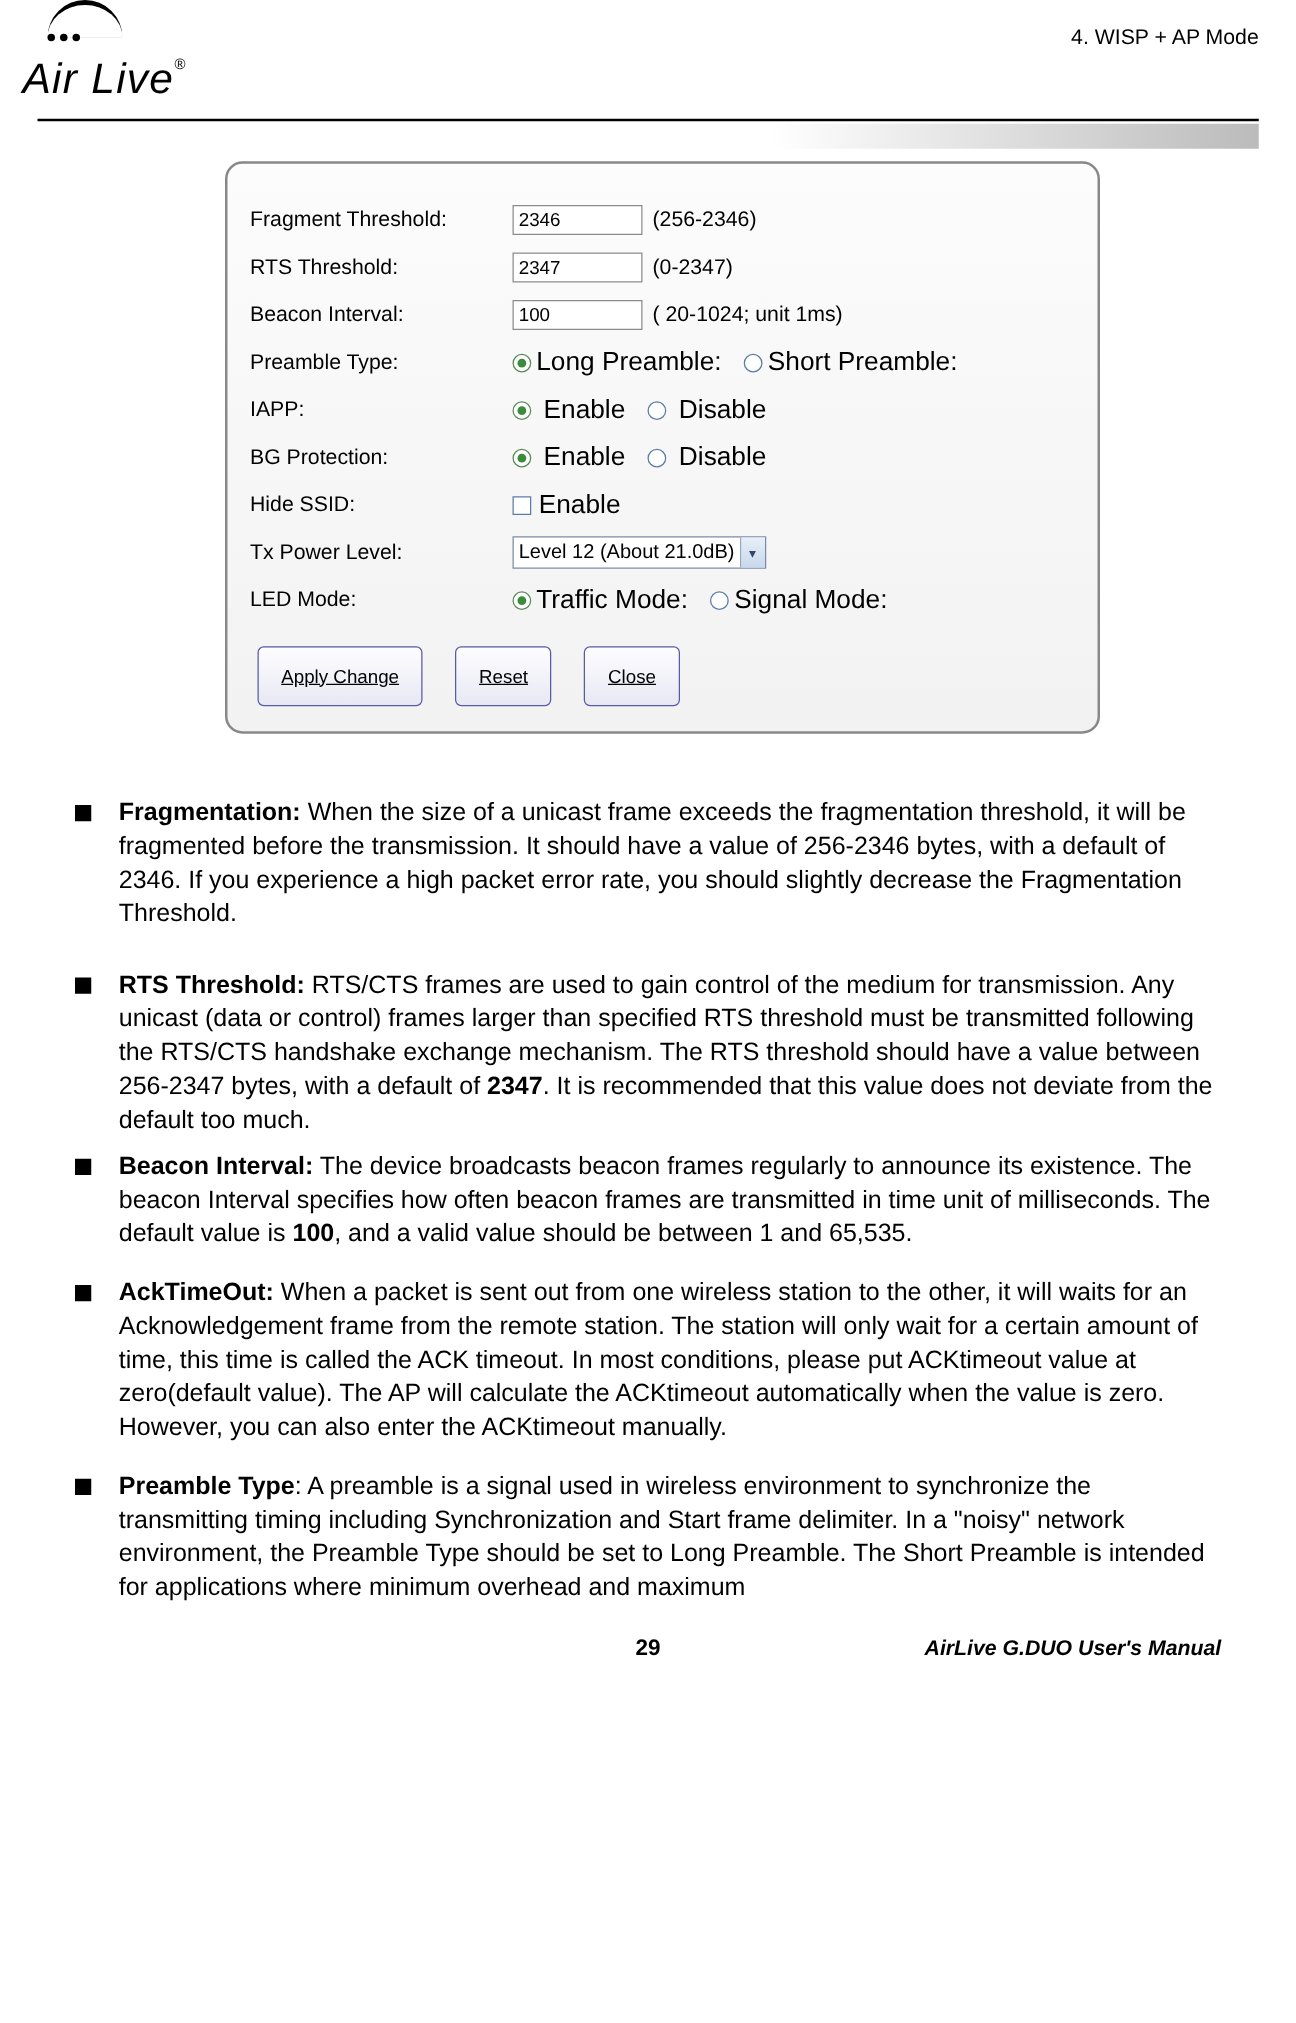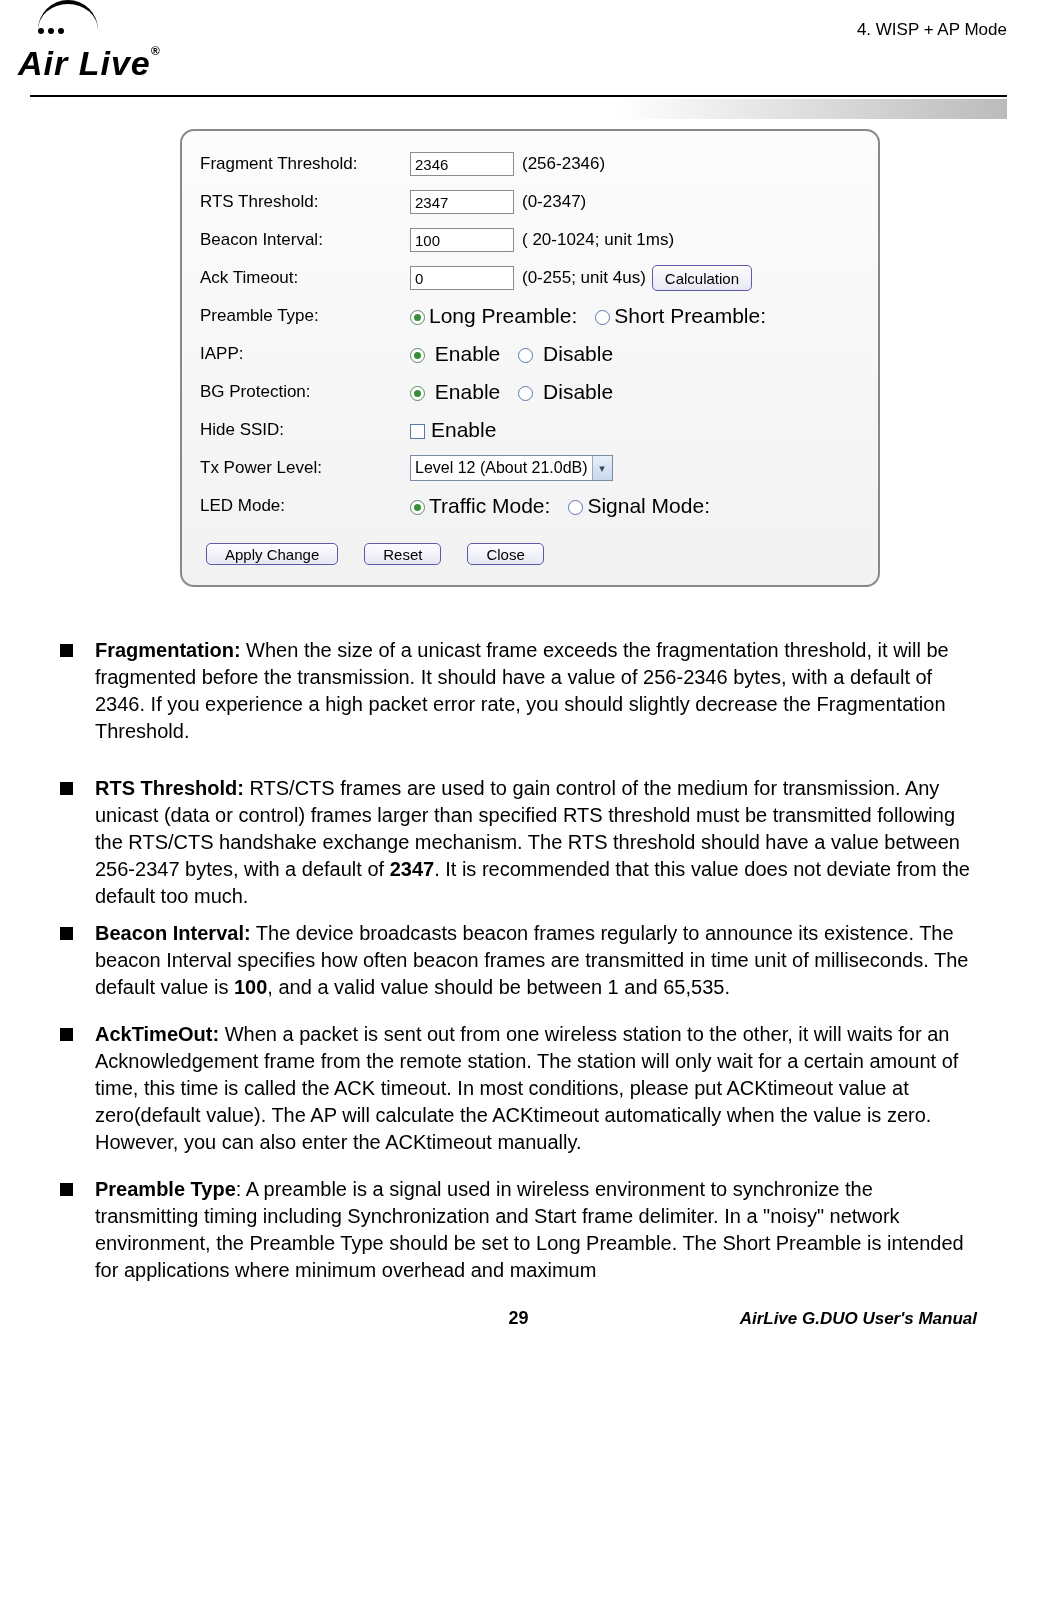--- a/index.html
+++ b/index.html
@@ -18,21 +18,21 @@
   }
   .header-row {
     position: relative;
     height: 95px;
   }
   .logo {
     position: absolute;
     left: 18px;
     top: 5px;
     font-size: 34px;
-    font-weight: bold;
+    font-weight: normal;
     font-style: italic;
     letter-spacing: 1px;
   }
   .logo-arc {
     display:inline-block;
     width: 60px;
     height: 30px;
     border-top: 4px solid #000;
     border-radius: 50% 50% 0 0 / 100% 100% 0 0;
     vertical-align: top;
@@ -62,21 +62,21 @@
     background: linear-gradient(to right, #fff 0%, #fff 60%, #ddd 80%, #bbb 100%);
   }
 
   
   .panel {
     width: 700px;
     margin: 4px 0 0 180px;
     border: 2px solid #888;
     border-radius: 14px;
     background: linear-gradient(to bottom, #fcfcfc, #f2f2f2);
-    padding: 14px 18px 20px 18px;
+    padding: 26px 18px 20px 18px;
   }
   .row {
     display: flex;
     align-items: center;
     height: 38px;
     font-size: 17px;
   }
   .row .lbl {
     width: 210px;
     flex: 0 0 210px;
@@ -126,21 +126,21 @@
     padding:0 0 0 4px;
   }
   .select-arrow {
     width:20px;height:24px;margin-left:4px;
     background:linear-gradient(to bottom,#e8eff8,#c8d8ec);
     border-left:1px solid #9ab;
     display:flex;align-items:center;justify-content:center;
     font-size:11px;color:#346;
   }
   .panel-buttons { margin-top: 18px; display:flex; gap:20px; }
-  .panel-buttons .btn { padding: 0 18px; height:22px; }
+  .panel-buttons .btn { padding: 0 18px; height:48px;text-decoration:underline; }
 
   
   .content {
     margin: 50px 60px 0 60px;
     font-size: 20px;
     line-height: 1.35;
   }
   .bullet {
     display:flex;
     margin-bottom: 30px;
@@ -195,26 +195,20 @@
       <input class="field" value="2347" style="">
       <span class="hint">(0-2347)</span>
     </div>
 
     <div class="row">
       <span class="lbl">Beacon Interval:</span>
       <input class="field" value="100" style="">
       <span class="hint">( 20-1024; unit 1ms)</span>
     </div>
 
-    <div class="row">
-      <span class="lbl">Ack Timeout:</span>
-      <input class="field" value="0" style="">
-      <span class="hint">(0-255; unit 4us)</span>
-      <button class="btn">Calculation</button>
-    </div>
 
     <div class="row">
       <span class="lbl">Preamble Type:</span>
       <span class="opt"><span class="radio-dot selected"></span><span>Long Preamble:</span></span>
       <span class="opt"><span class="radio-empty"></span><span>Short Preamble:</span></span>
     </div>
 
     <div class="row">
       <span class="lbl">IAPP:</span>
       <span class="opt"><span class="radio-dot selected"></span> <span>Enable</span></span>

